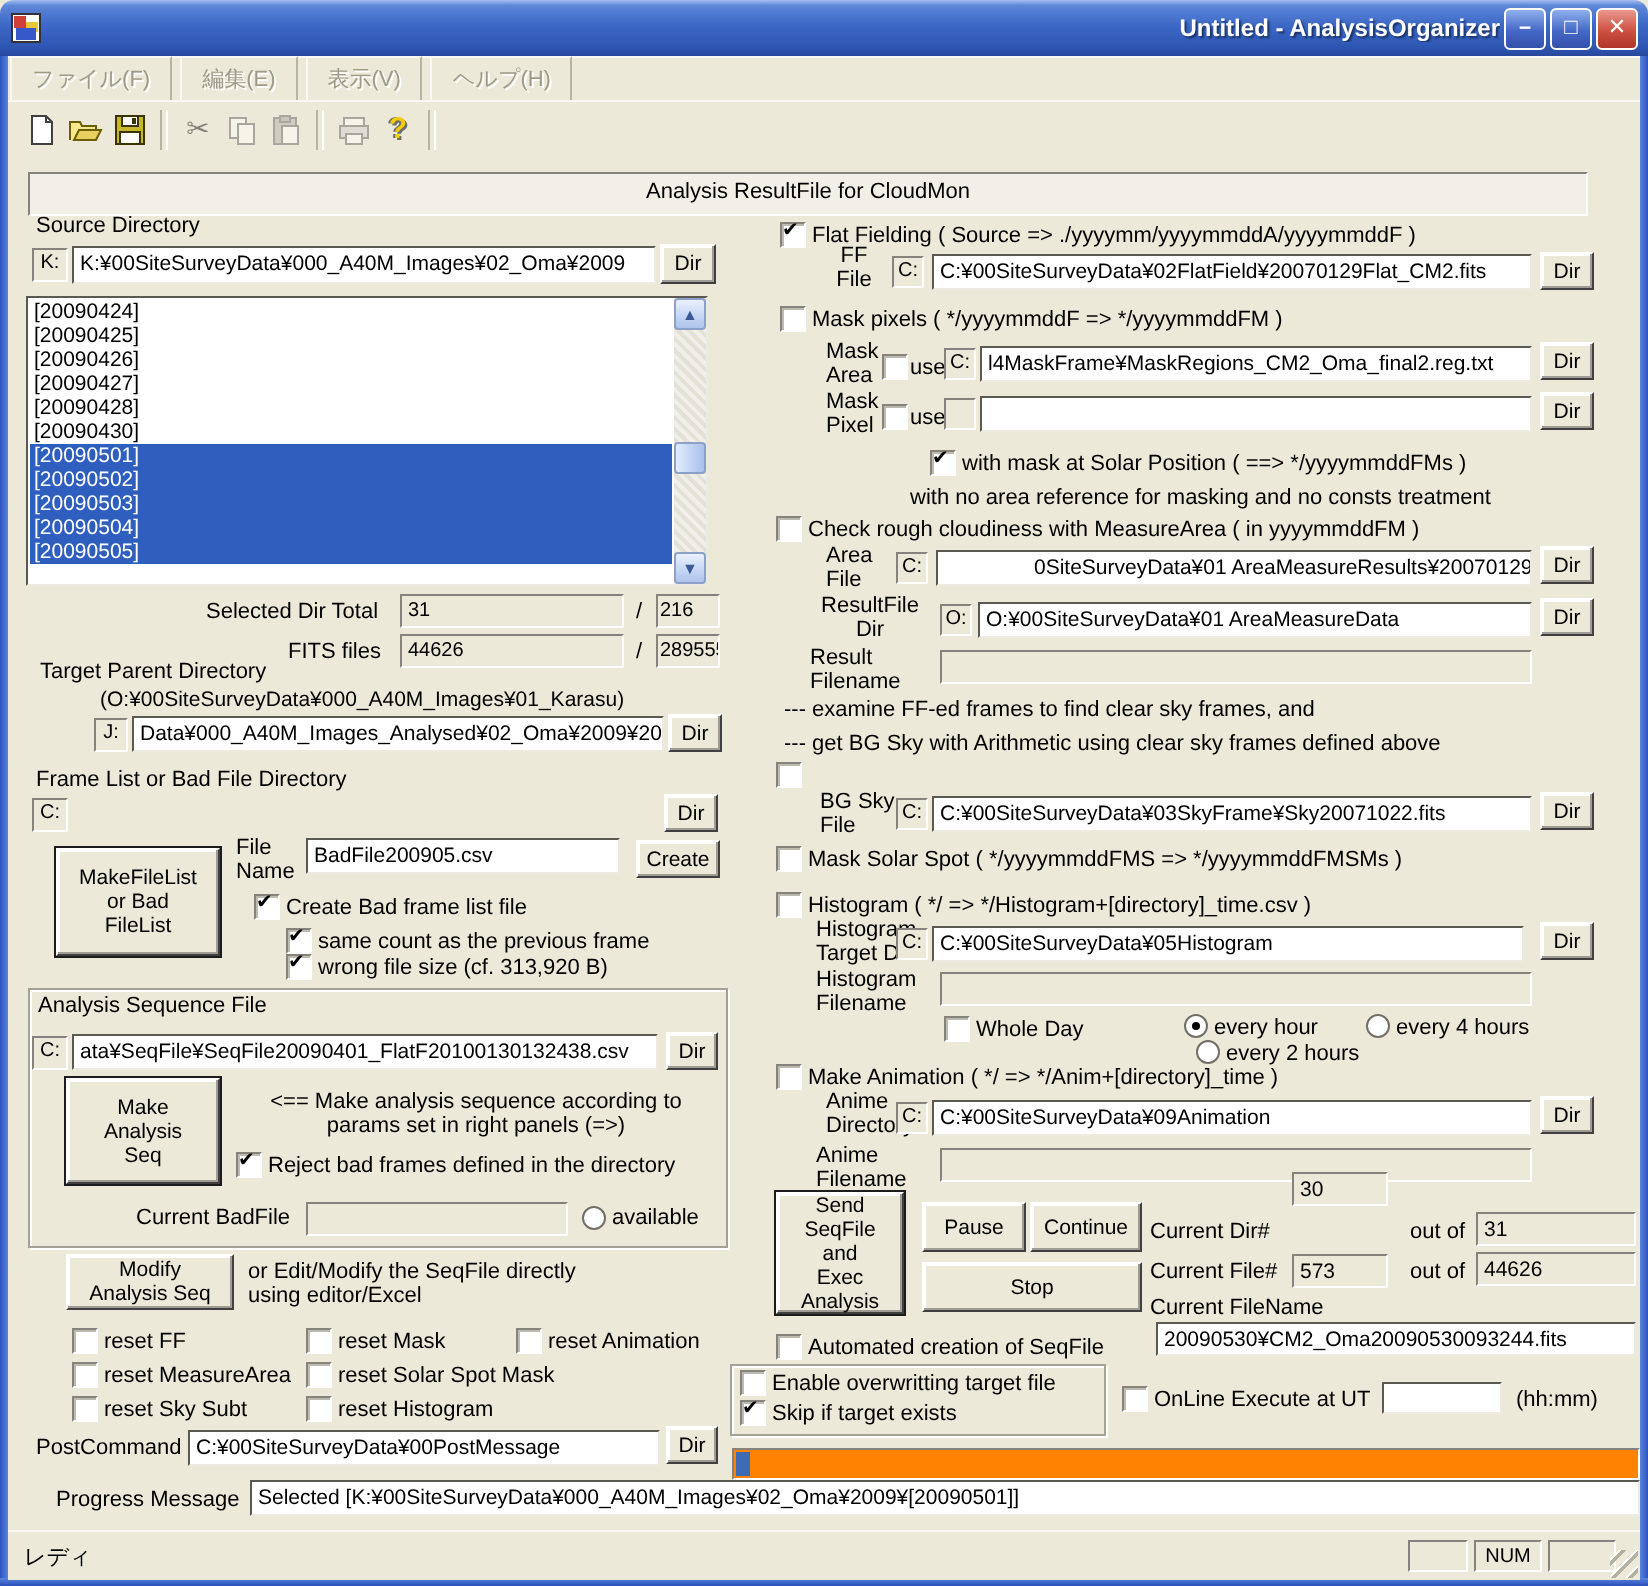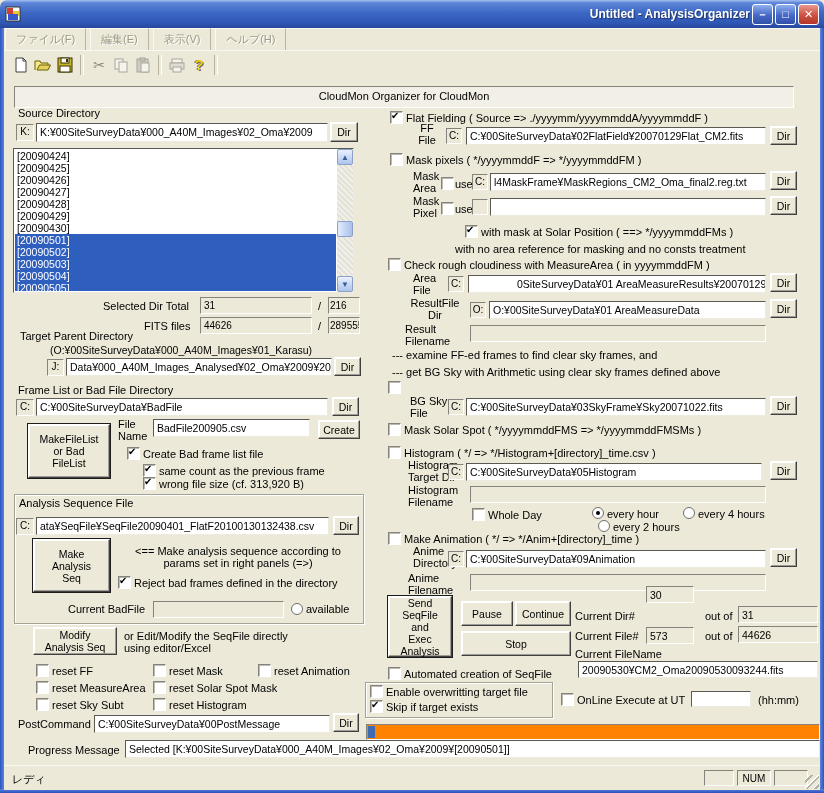--- a/index.html
+++ b/index.html
@@ -147,35 +147,34 @@
           <rect x="1" y="6" width="14" height="6" fill="#ccc" stroke="#555"></rect>
           <rect x="4" y="10" width="8" height="5" fill="#fff" stroke="#555"></rect>
         </svg>
       </span>
     <span class="ticon" style="color:#F2CC0C;font-weight:bold;font-size:15px;text-shadow:1px 1px 0 #6b6b6b,-1px 0 0 #6b6b6b;">?</span>
     <span class="tsep"></span>
   </div>
 
   <div class="client">
 
-    <div class="hdrbox">CloudMon Organizer for CloudMon</div>
+    <div class="hdrbox">Analysis ResultFile for CloudMon</div>
 
     <div class="lbl" style="left:14px;top:29px;">Source Directory</div>
     <div class="drv" style="left:12px;top:46px;width:18px;height:17px;">K:</div>
     <div class="tfield" style="left:32px;top:45px;width:292px;height:19px;">K:¥00SiteSurveyData¥000_A40M_Images¥02_Oma¥2009</div>
     <div class="btn" style="left:326px;top:44px;width:28px;height:20px;">Dir</div>
 
     <div class="list">
       <div class="litems">
           <div class="li">[20090424]</div>
           <div class="li">[20090425]</div>
           <div class="li">[20090426]</div>
           <div class="li">[20090427]</div>
           <div class="li">[20090428]</div>
-          <div class="li">[20090429]</div>
           <div class="li">[20090430]</div>
           <div class="li sel">[20090501]</div>
           <div class="li sel">[20090502]</div>
           <div class="li sel">[20090503]</div>
           <div class="li sel">[20090504]</div>
           <div class="li sel">[20090505]</div>
         </div>
       <div class="vsb">
         <span class="sbtn" style="top:0;">▲</span>
         <span class="sthumb"></span>
@@ -193,21 +192,20 @@
     <div class="tfield ro" style="left:324px;top:239px;width:32px;height:17px;font-size:10px;padding:1px 1px;">289555</div>
 
     <div class="lbl" style="left:16px;top:252px;">Target Parent Directory</div>
     <div class="lbl sm" style="left:46px;top:266px;">(O:¥00SiteSurveyData¥000_A40M_Images¥01_Karasu)</div>
     <div class="drv" style="left:43px;top:281px;width:17px;height:17px;">J:</div>
     <div class="tfield" style="left:62px;top:280px;width:266px;height:18px;">Data¥000_A40M_Images_Analysed¥02_Oma¥2009¥200905</div>
     <div class="btn" style="left:330px;top:279px;width:27px;height:19px;">Dir</div>
 
     <div class="lbl" style="left:14px;top:306px;">Frame List or Bad File Directory</div>
     <div class="drv" style="left:12px;top:321px;width:18px;height:17px;">C:</div>
-    <div class="tfield" style="left:32px;top:320px;width:292px;height:18px;">C:¥00SiteSurveyData¥BadFile</div>
     <div class="btn" style="left:328px;top:319px;width:27px;height:19px;">Dir</div>
 
     <div class="btn thick" style="left:24px;top:346px;width:82px;height:54px;">MakeFileList
 or Bad
 FileList</div>
     <div class="lbl" style="left:114px;top:340px;">File
 Name</div>
     <div class="tfield" style="left:149px;top:341px;width:157px;height:18px;">BadFile200905.csv</div>
     <div class="btn" style="left:314px;top:342px;width:42px;height:19px;">Create</div>
     <span class="cb on" style="left:123px;top:369px;"></span>

